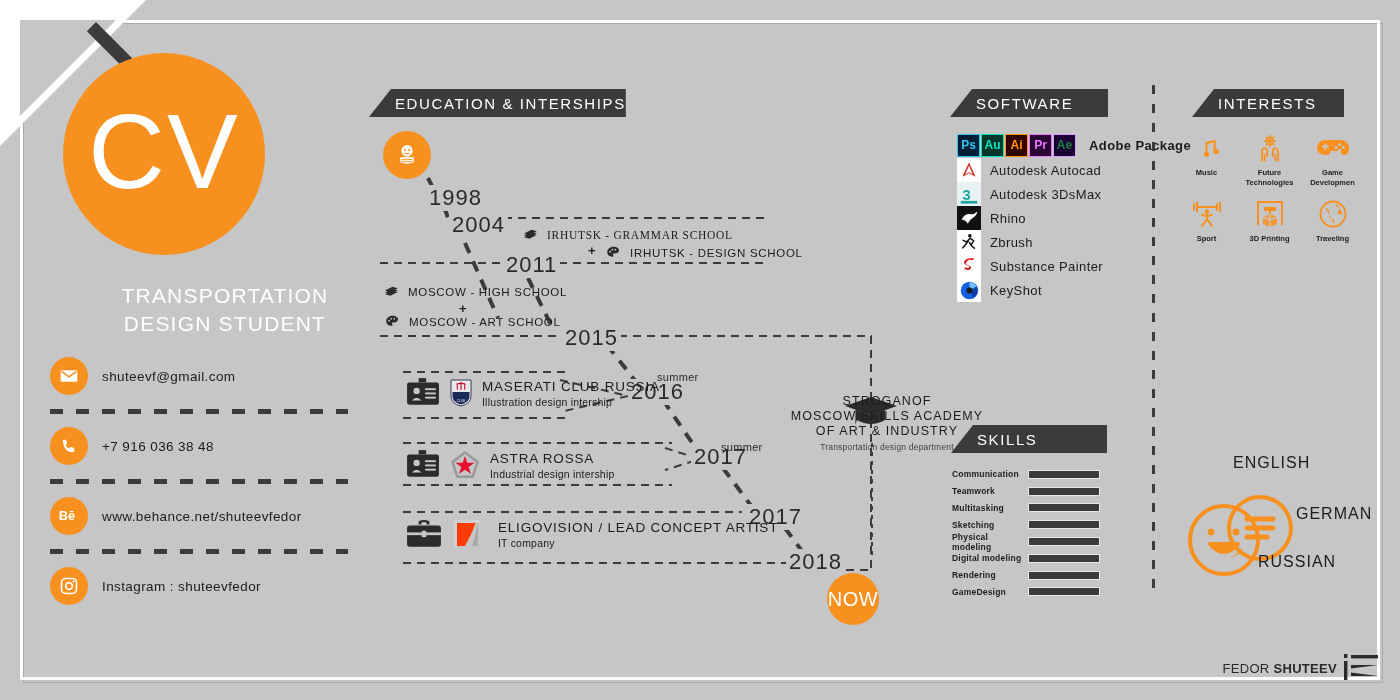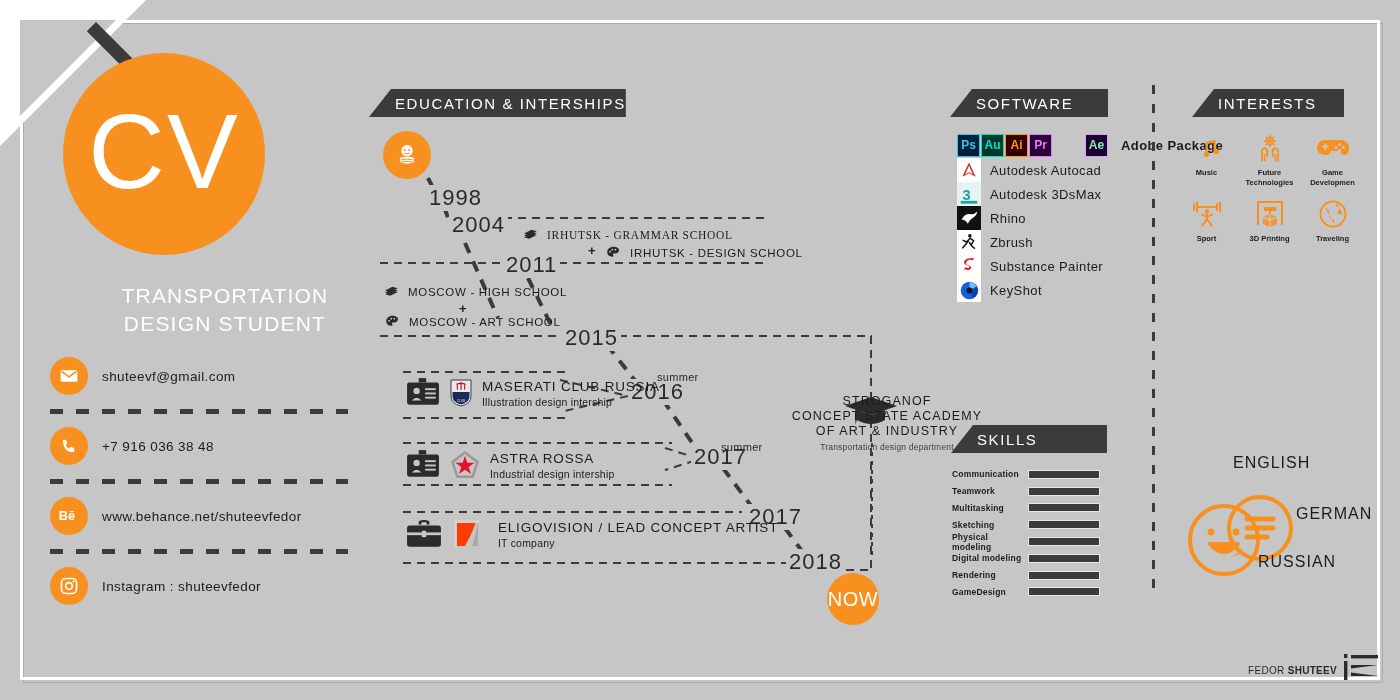--- a/index.html
+++ b/index.html
@@ -186,21 +186,21 @@
   
   .vdash {
     position: absolute; left: 1152px; top: 85px;
     width: 3px; height: 512px;
     background-image: repeating-linear-gradient(to bottom,
       #3b3b3b 0 9px, rgba(0,0,0,0) 9px 19px);
   }
 
   
   .sig { position: absolute; right: 63px; bottom: 24px;
-    font-size: 10px; color: #2a2a2a; letter-spacing: .3px; text-align:center;}
+    font-size: 13px; color: #2a2a2a; letter-spacing: .3px; text-align:center;}
   .sig b { font-weight: bold; }
   .sig-mark { position: absolute; right: 22px; bottom: 14px; }
 </style>
 </head>
 <body>
 
 <div id="cv">
 
   <div class="frame-shadow"></div>
   <div class="frame"></div>
@@ -426,21 +426,21 @@
 
   <div style="position:absolute; left:843px; top:395px;">
     <svg width="56" height="38" viewBox="0 0 56 38" fill="#2b2b2b">
       <path d="M28 2 L54 11 L28 20 L2 11 Z"></path>
       <path d="M14 15 v10 q14 8 28 0 v-10 l-14 5z"></path>
       <path d="M12.4 13.2 l1.6 .6 v11 l-1.6 5 z"></path>
     </svg>
   </div>
   <div class="uni">
     <div class="l1">STROGANOF</div>
-    <div class="l1">CONCEPT STATE ACADEMY</div>
+    <div class="l1">MOSCOW SKILLS ACADEMY</div>
     <div class="l1">OF ART &amp; INDUSTRY</div>
     <div class="l2">Transportation design department</div>
   </div>
 
   <div class="now-circle">
     <span>NOW</span>
   </div>
 
   <div class="banner" style="left:950px; top:89px; width:158px;">
     <span>SOFTWARE</span>
@@ -454,21 +454,21 @@
           </div>
         <div class="adobe-cell" style="background:#00362c;color:#00e4bb;border:1.5px solid #00e4bb;">
           <span>Au</span>
           </div>
         <div class="adobe-cell" style="background:#330000;color:#ff9a00;border:1.5px solid #ff9a00;">
           <span>Ai</span>
           </div>
         <div class="adobe-cell" style="background:#2a0634;color:#ea77ff;border:1.5px solid #ea77ff;">
           <span>Pr</span>
           </div>
-        <div class="adobe-cell" style="background:#1d0033;color:#86efac;border:1.5px solid #d6a0ff;margin-left:32px;">
+        <div class="adobe-cell" style="background:#1d0033;color:#15803d;border:1.5px solid #d6a0ff;">
           <span>Ae</span>
           </div>
       </div>
       <span class="sw-name" style="margin-left:12px;font-weight:bold;">Adobe Package</span>
     </div>
 
     <div class="sw-row">
       <span class="sw-ico" style="background:#ffffff;">
         <svg width="20" height="20" viewBox="0 0 24 24">
             <path d="M12 3 L20 20 L12 16 L4 20 Z" fill="#d42a1e"></path>

